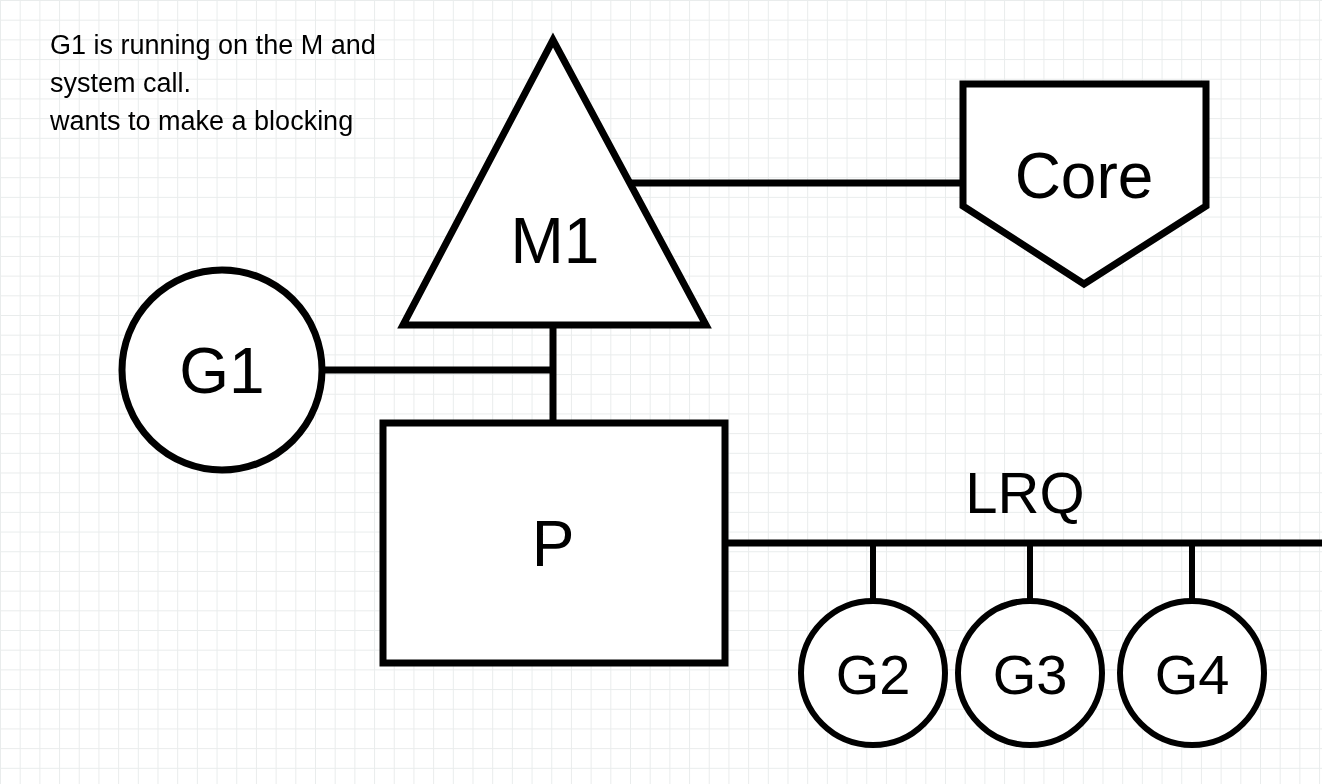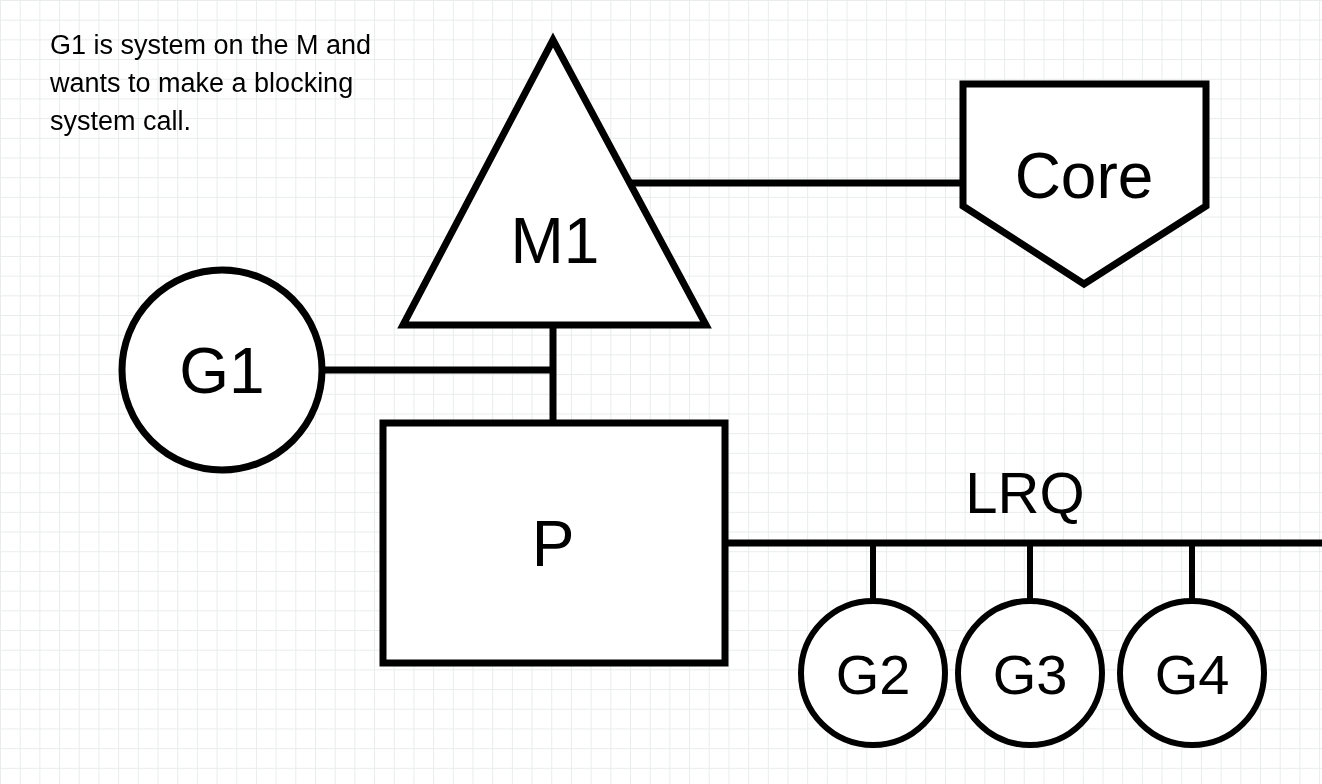--- a/index.html
+++ b/index.html
@@ -56,23 +56,23 @@
     text-anchor: middle;
   }
   .fs64 { font-size: 64px; }
   .fs58 { font-size: 58px; }
   .fs56 { font-size: 56px; }
 </style>
 </head>
 <body>
 
 <div class="annotation">
-  <div>G1 is system on the M and</div>
+  <div>G1 is running on the M and</div>
+  <div>system call.</div>
   <div>wants to make a blocking</div>
-  <div>system call.</div>
 </div>
 
 <svg class="diagram" width="1322" height="784" viewBox="0 0 1322 784" xmlns="http://www.w3.org/2000/svg">
 
   <line class="edge" x1="605" y1="183" x2="1000" y2="183"></line>
   <line class="edge" x1="222" y1="370" x2="556" y2="370"></line>
   <line class="edge" x1="553" y1="322" x2="553" y2="430"></line>
   <line class="edge" x1="720" y1="543" x2="1322" y2="543"></line>
   <line class="edge thin" x1="873" y1="543" x2="873" y2="610"></line>
   <line class="edge thin" x1="1030" y1="543" x2="1030" y2="610"></line>

